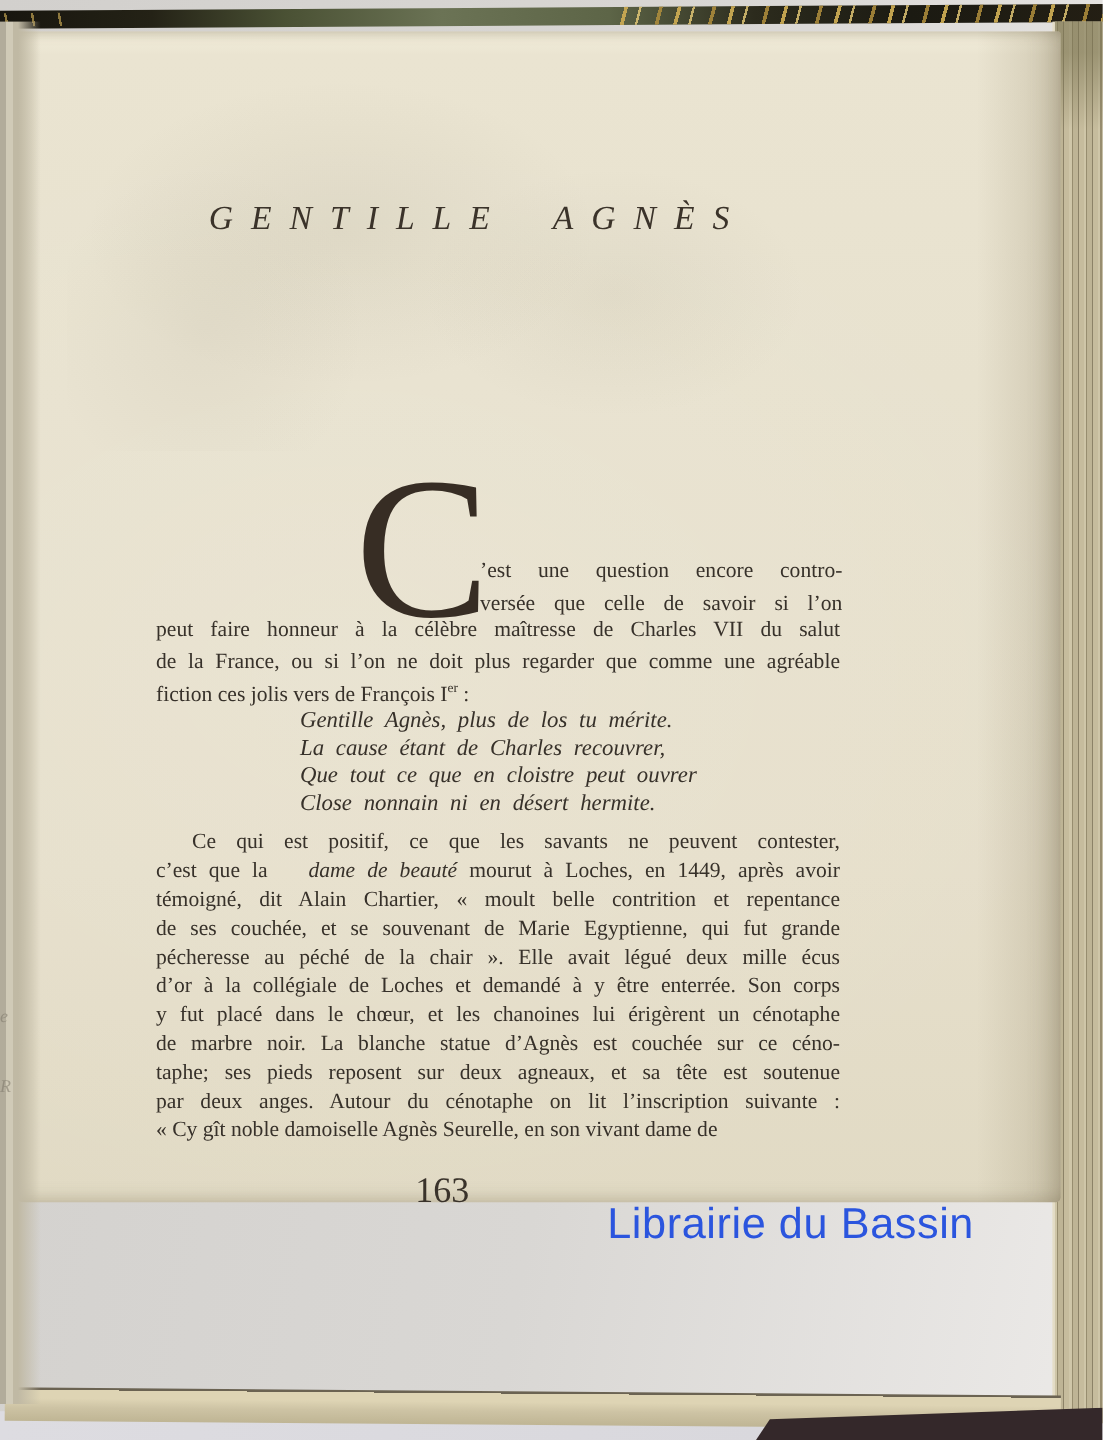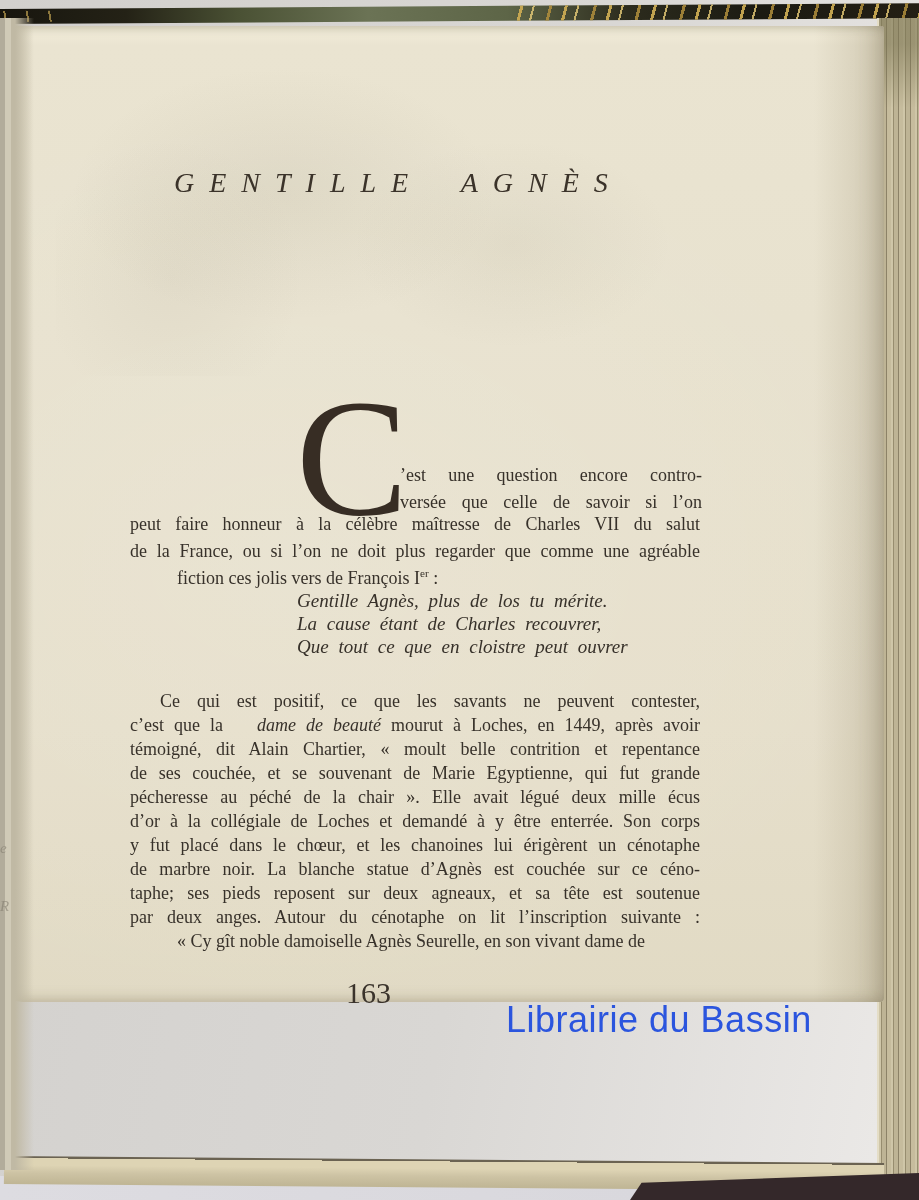--- a/index.html
+++ b/index.html
@@ -75,21 +75,21 @@
                opacity:.55; font-style:italic; }
 
   .title { position:absolute; left:168px; top:141px; font-style:italic; font-size:28px;
            letter-spacing:15px; word-spacing:16px; color:#3b332a; white-space:nowrap; }
 
   .dropcap { position:absolute; left:290px; top:374px; height:115px; line-height:115px;
              font-size:168px; color:#372d24; }
 
   .block { position:absolute; font-size:18px; line-height:27px; }
   .line { text-align:justify; text-align-last:justify; }
-  .line.rag { text-align:left; text-align-last:left;margin-left:47px; }
+  .line.rag { text-align:left; text-align-last:left; }
   .p1a { left:394px; top:436px; width:302px; }
   .p1b { left:124px; top:485px; width:570px; }
   .verse { left:244px; top:563px; width:420px; font-style:italic; line-height:23px;
            font-size:19px; word-spacing:5px; }
   .p2 { left:124px; top:663px; width:570px; line-height:24px; }
   .indent { padding-left:30px; }
   sup { font-size:0.62em; vertical-align:super; line-height:0; }
   .it { font-style:italic;margin-left:24px; }
 
   .folio { position:absolute; left:340px; top:950px; width:120px; text-align:left;
@@ -131,20 +131,21 @@
     <div class="block p1b">
       <div class="line">peut faire honneur à la célèbre maîtresse de Charles VII du salut</div>
       <div class="line">de la France, ou si l’on ne doit plus regarder que comme une agréable</div>
       <div class="line rag"><span>fiction ces jolis vers de François I</span><sup>er</sup><span> :</span></div>
     </div>
 
     <div class="block verse">
       <div class="line rag">Gentille Agnès, plus de los tu mérite.</div>
       <div class="line rag">La cause étant de Charles recouvrer,</div>
       <div class="line rag">Que tout ce que en cloistre peut ouvrer</div>
+      <div class="line rag">Close nonnain ni en désert hermite.</div>
     </div>
 
     <div class="block p2">
       <div class="line indent">Ce qui est positif, ce que les savants ne peuvent contester,</div>
       <div class="line"><span>c’est que la </span><span class="it">dame de beauté</span><span> mourut à Loches, en 1449, après avoir</span></div>
       <div class="line">témoigné, dit Alain Chartier, « moult belle contrition et repentance</div>
       <div class="line">de ses couchée, et se souvenant de Marie Egyptienne, qui fut grande</div>
       <div class="line">pécheresse au péché de la chair ». Elle avait légué deux mille écus</div>
       <div class="line">d’or à la collégiale de Loches et demandé à y être enterrée. Son corps</div>
       <div class="line">y fut placé dans le chœur, et les chanoines lui érigèrent un cénotaphe</div>

